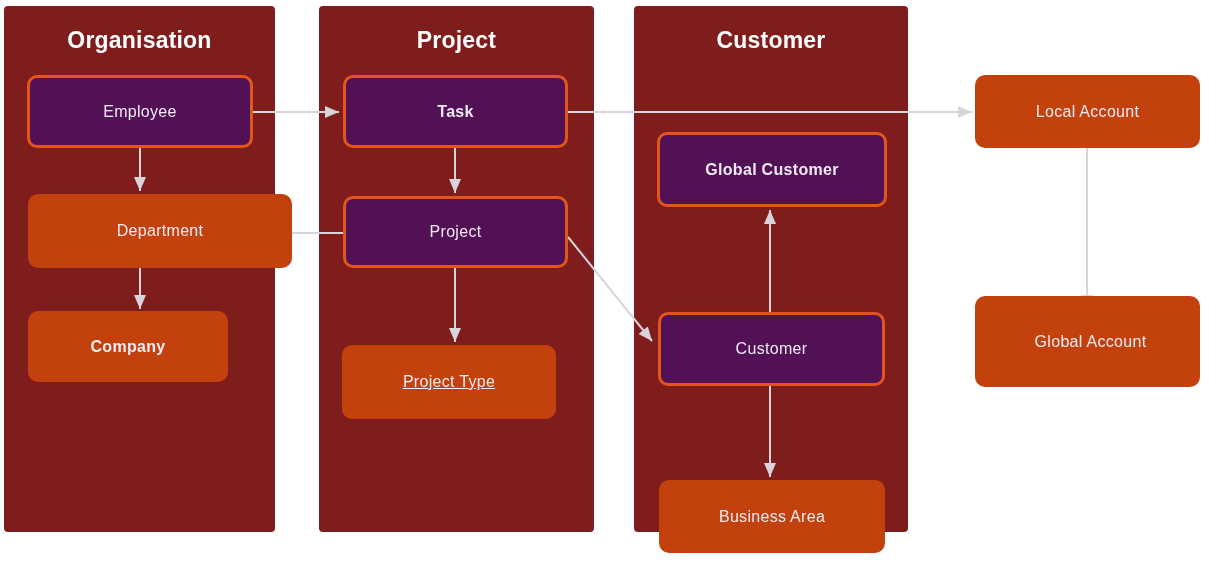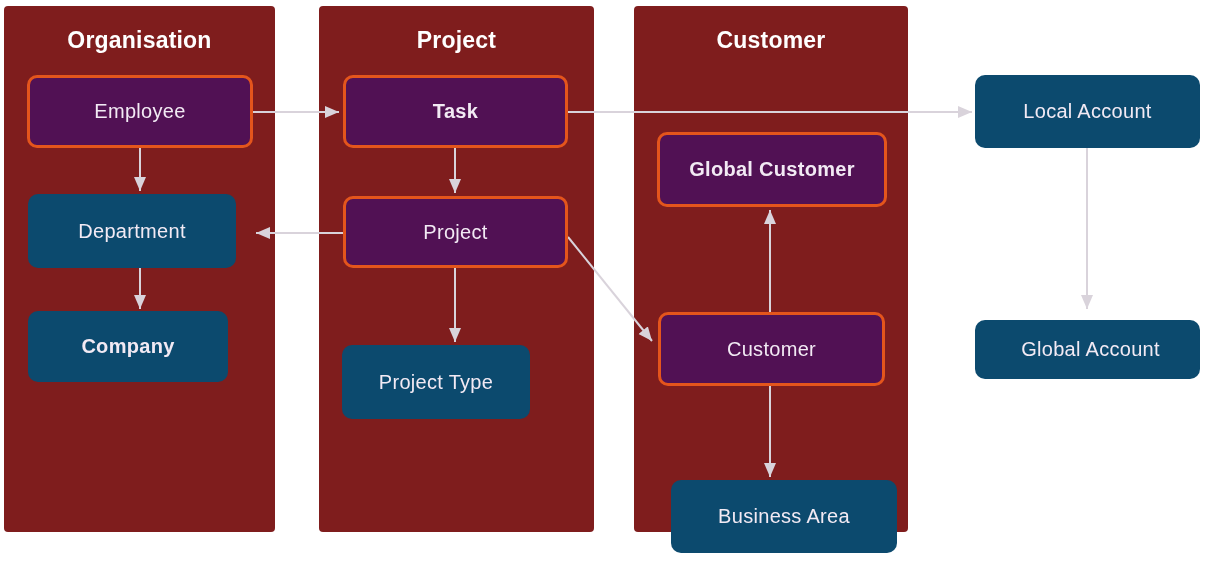--- a/index.html
+++ b/index.html
@@ -12,23 +12,23 @@
     background:#7f1d1d; border-radius:4px;
   }
   .col-title {
     text-align:center; margin-top:21px;
     font-size:23px; font-weight:bold; color:#ffffff; letter-spacing:.2px;
   }
   .edges { position:absolute; left:0; top:0; z-index:2; }
   .node {
     position:absolute; z-index:3; box-sizing:border-box;
     display:flex; align-items:center; justify-content:center;
-    border-radius:10px; font-size:20px; color:#F2EAF4; letter-spacing:.3px;
+    border-radius:10px; font-size:16px; color:#F2EAF4; letter-spacing:.3px;
   }
-  .node.plain { background:#0c4a6e; }
+  .node.plain { background:#c2410c; }
   .node.highlight { background:#511154; border:3px solid #E4551C; }
 </style>
 </head>
 <body>
 
 <div class="canvas">
 
   <div class="col" style="left:4px;   width:271px;">
     <div class="col-title">Organisation</div>
   </div>
@@ -54,27 +54,27 @@
       <line x1="343" y1="233" x2="256" y2="233" marker-end="url(#arw)"></line>
       <line x1="455" y1="268" x2="455" y2="342" marker-end="url(#arw)"></line>
       <line x1="568" y1="237" x2="652" y2="341" marker-end="url(#arw)"></line>
       <line x1="770" y1="312" x2="770" y2="210" marker-end="url(#arw)"></line>
       <line x1="770" y1="386" x2="770" y2="477" marker-end="url(#arw)"></line>
       <line x1="1087" y1="148" x2="1087" y2="309" marker-end="url(#arw)"></line>
     </g>
   </svg>
 
   <div class="node highlight" style="left:27px;  top:75px;  width:226px; height:73px;">Employee</div>
-  <div class="node plain" style="left:28px;  top:194px; width:208px; height:74px;">Department</div>
+  <div class="node plain" style="left:28px;  top:194px; width:264px; height:74px;">Department</div>
   <div class="node plain" style="left:28px;  top:311px; width:200px; height:71px;font-weight:bold;">Company</div>
 
   <div class="node highlight" style="left:343px; top:75px;  width:225px; height:73px;font-weight:bold;">Task</div>
   <div class="node highlight" style="left:343px; top:196px; width:225px; height:72px;">Project</div>
-  <div class="node plain" style="left:342px; top:345px; width:188px; height:74px;">Project Type</div>
+  <div class="node plain" style="left:342px; top:345px; width:214px; height:74px;text-decoration:underline;">Project Type</div>
 
   <div class="node highlight" style="left:657px; top:132px; width:230px; height:75px;font-weight:bold;">Global Customer</div>
   <div class="node highlight" style="left:658px; top:312px; width:227px; height:74px;">Customer</div>
-  <div class="node plain" style="left:659px; top:480px; width:226px; height:73px;margin-left:12px;">Business Area</div>
+  <div class="node plain" style="left:659px; top:480px; width:226px; height:73px;">Business Area</div>
 
   <div class="node plain" style="left:975px; top:75px;  width:225px; height:73px;">Local Account</div>
-  <div class="node plain" style="left:975px; top:320px; width:225px; height:59px;padding-left:6px;">Global Account</div>
+  <div class="node plain" style="left:975px; top:296px; width:225px; height:91px;padding-left:6px;">Global Account</div>
 
 </div>
 
 </body></html>

